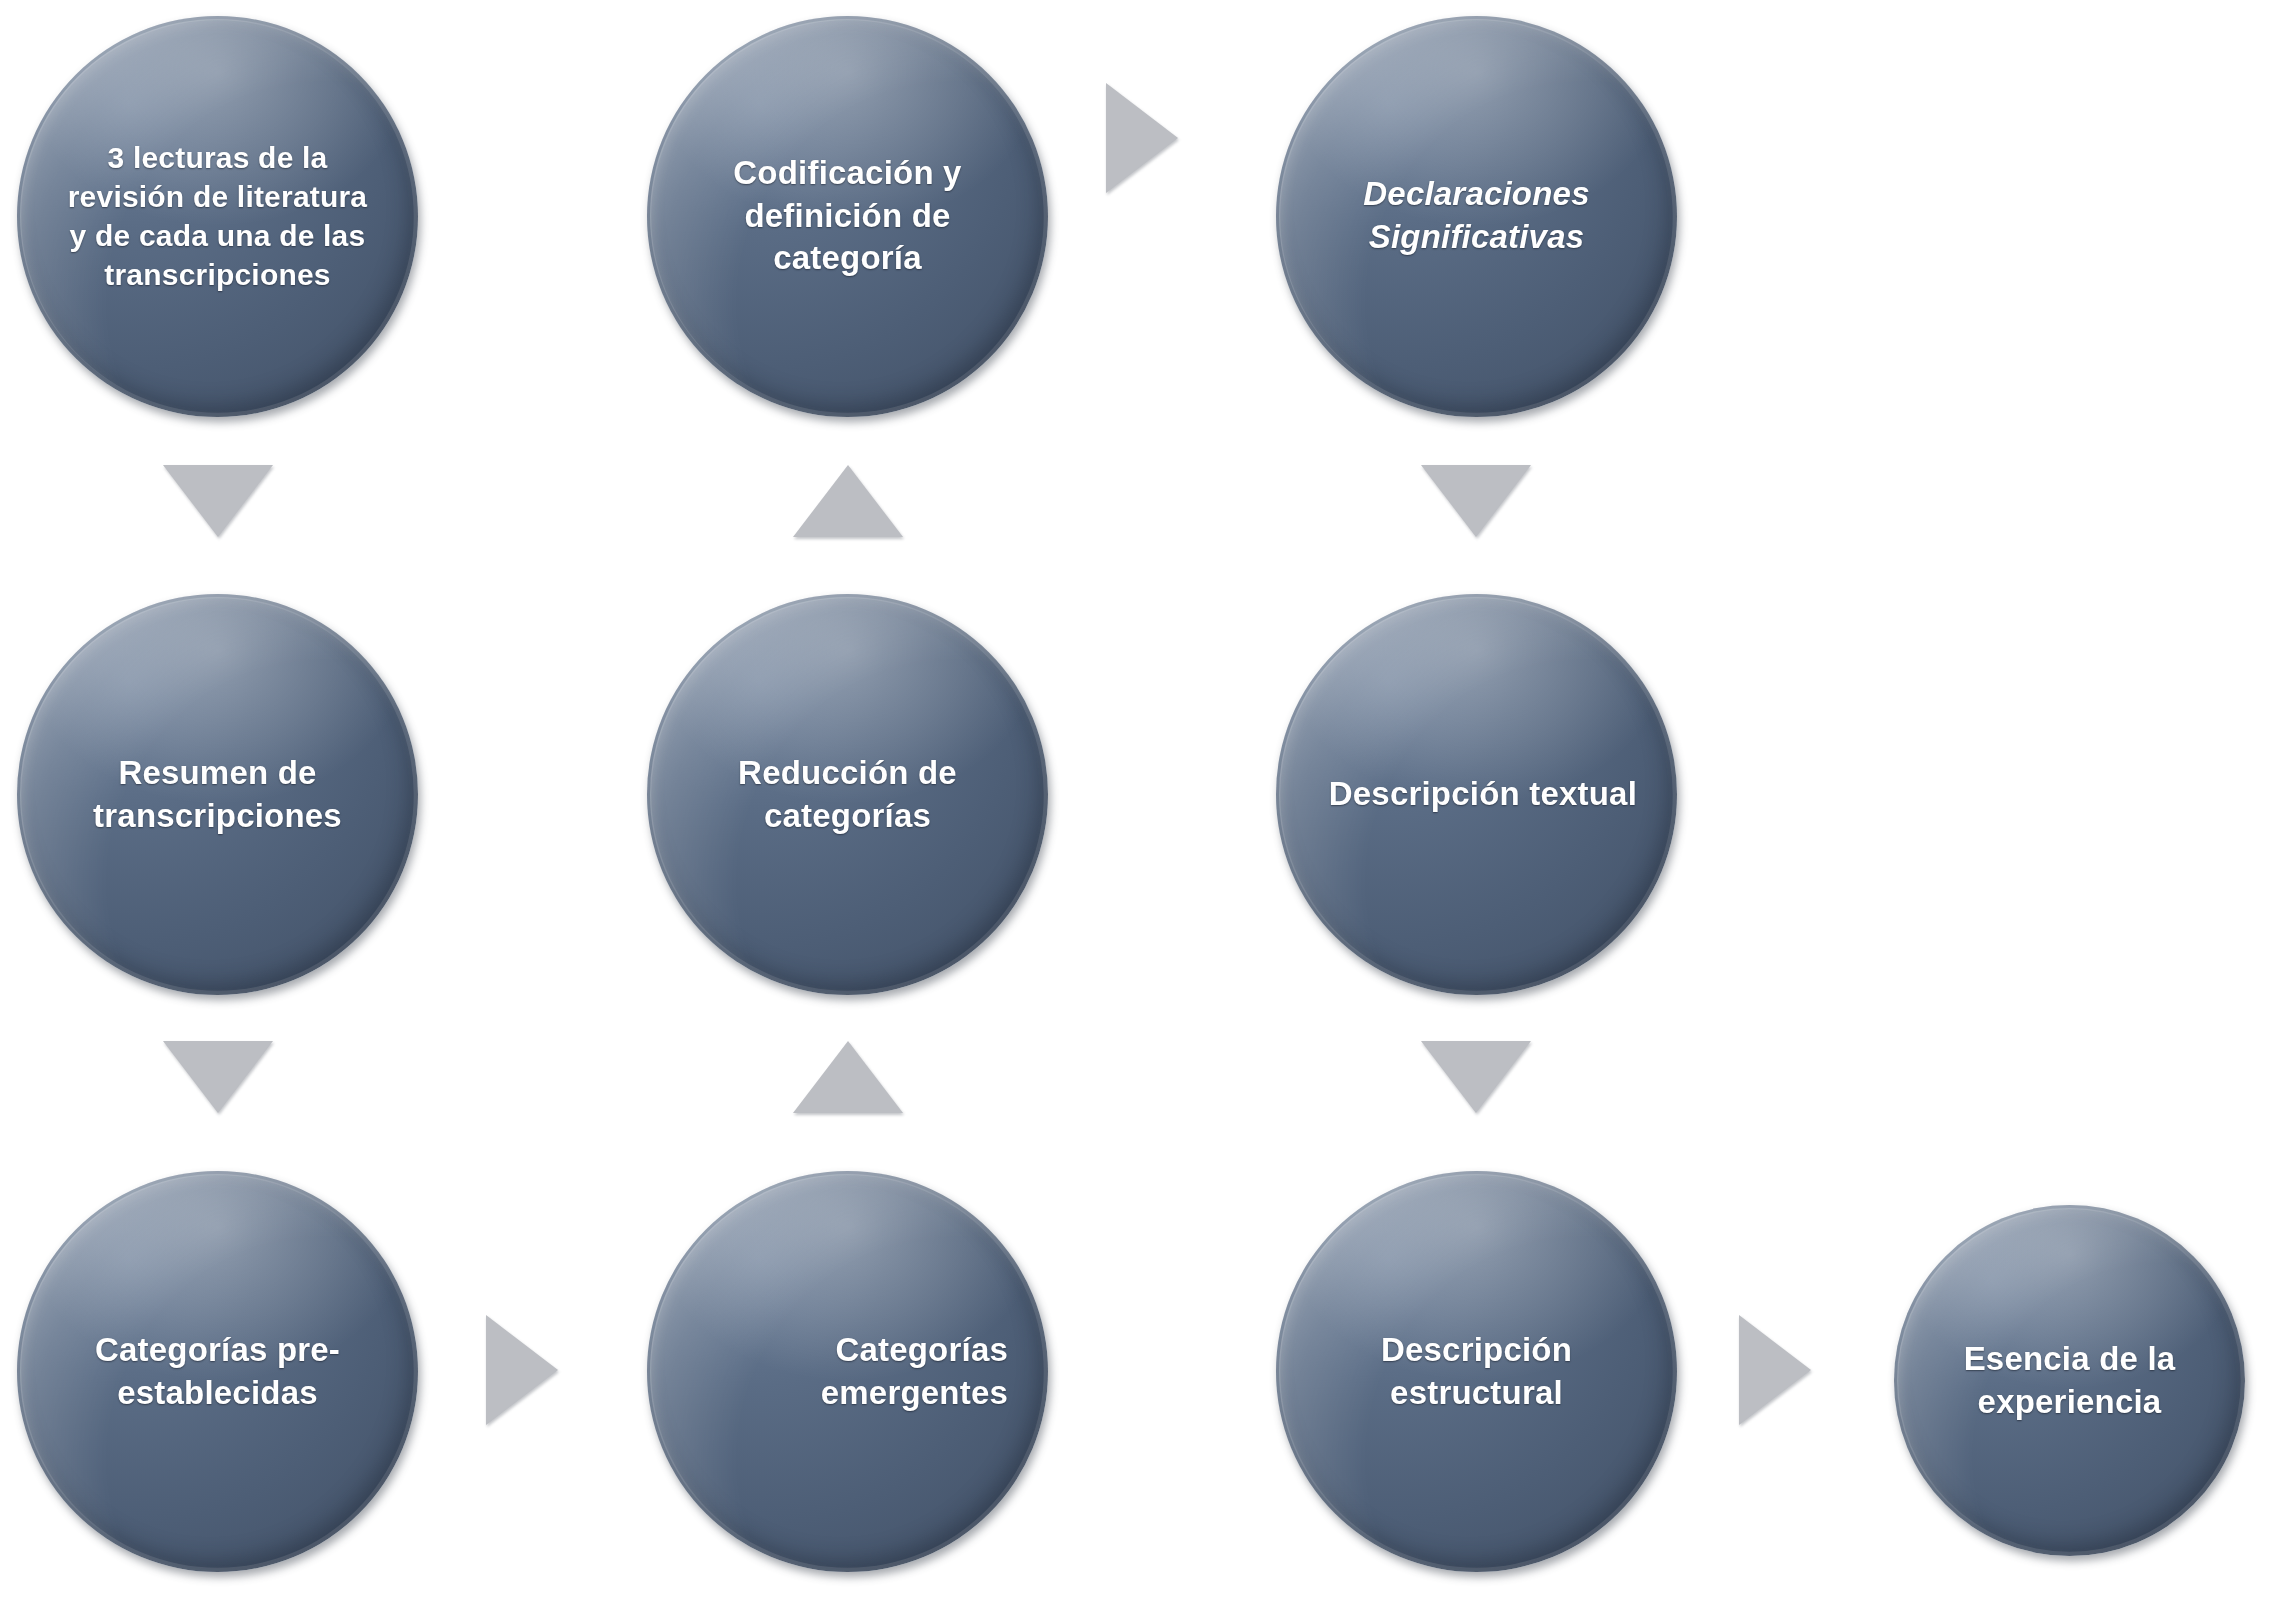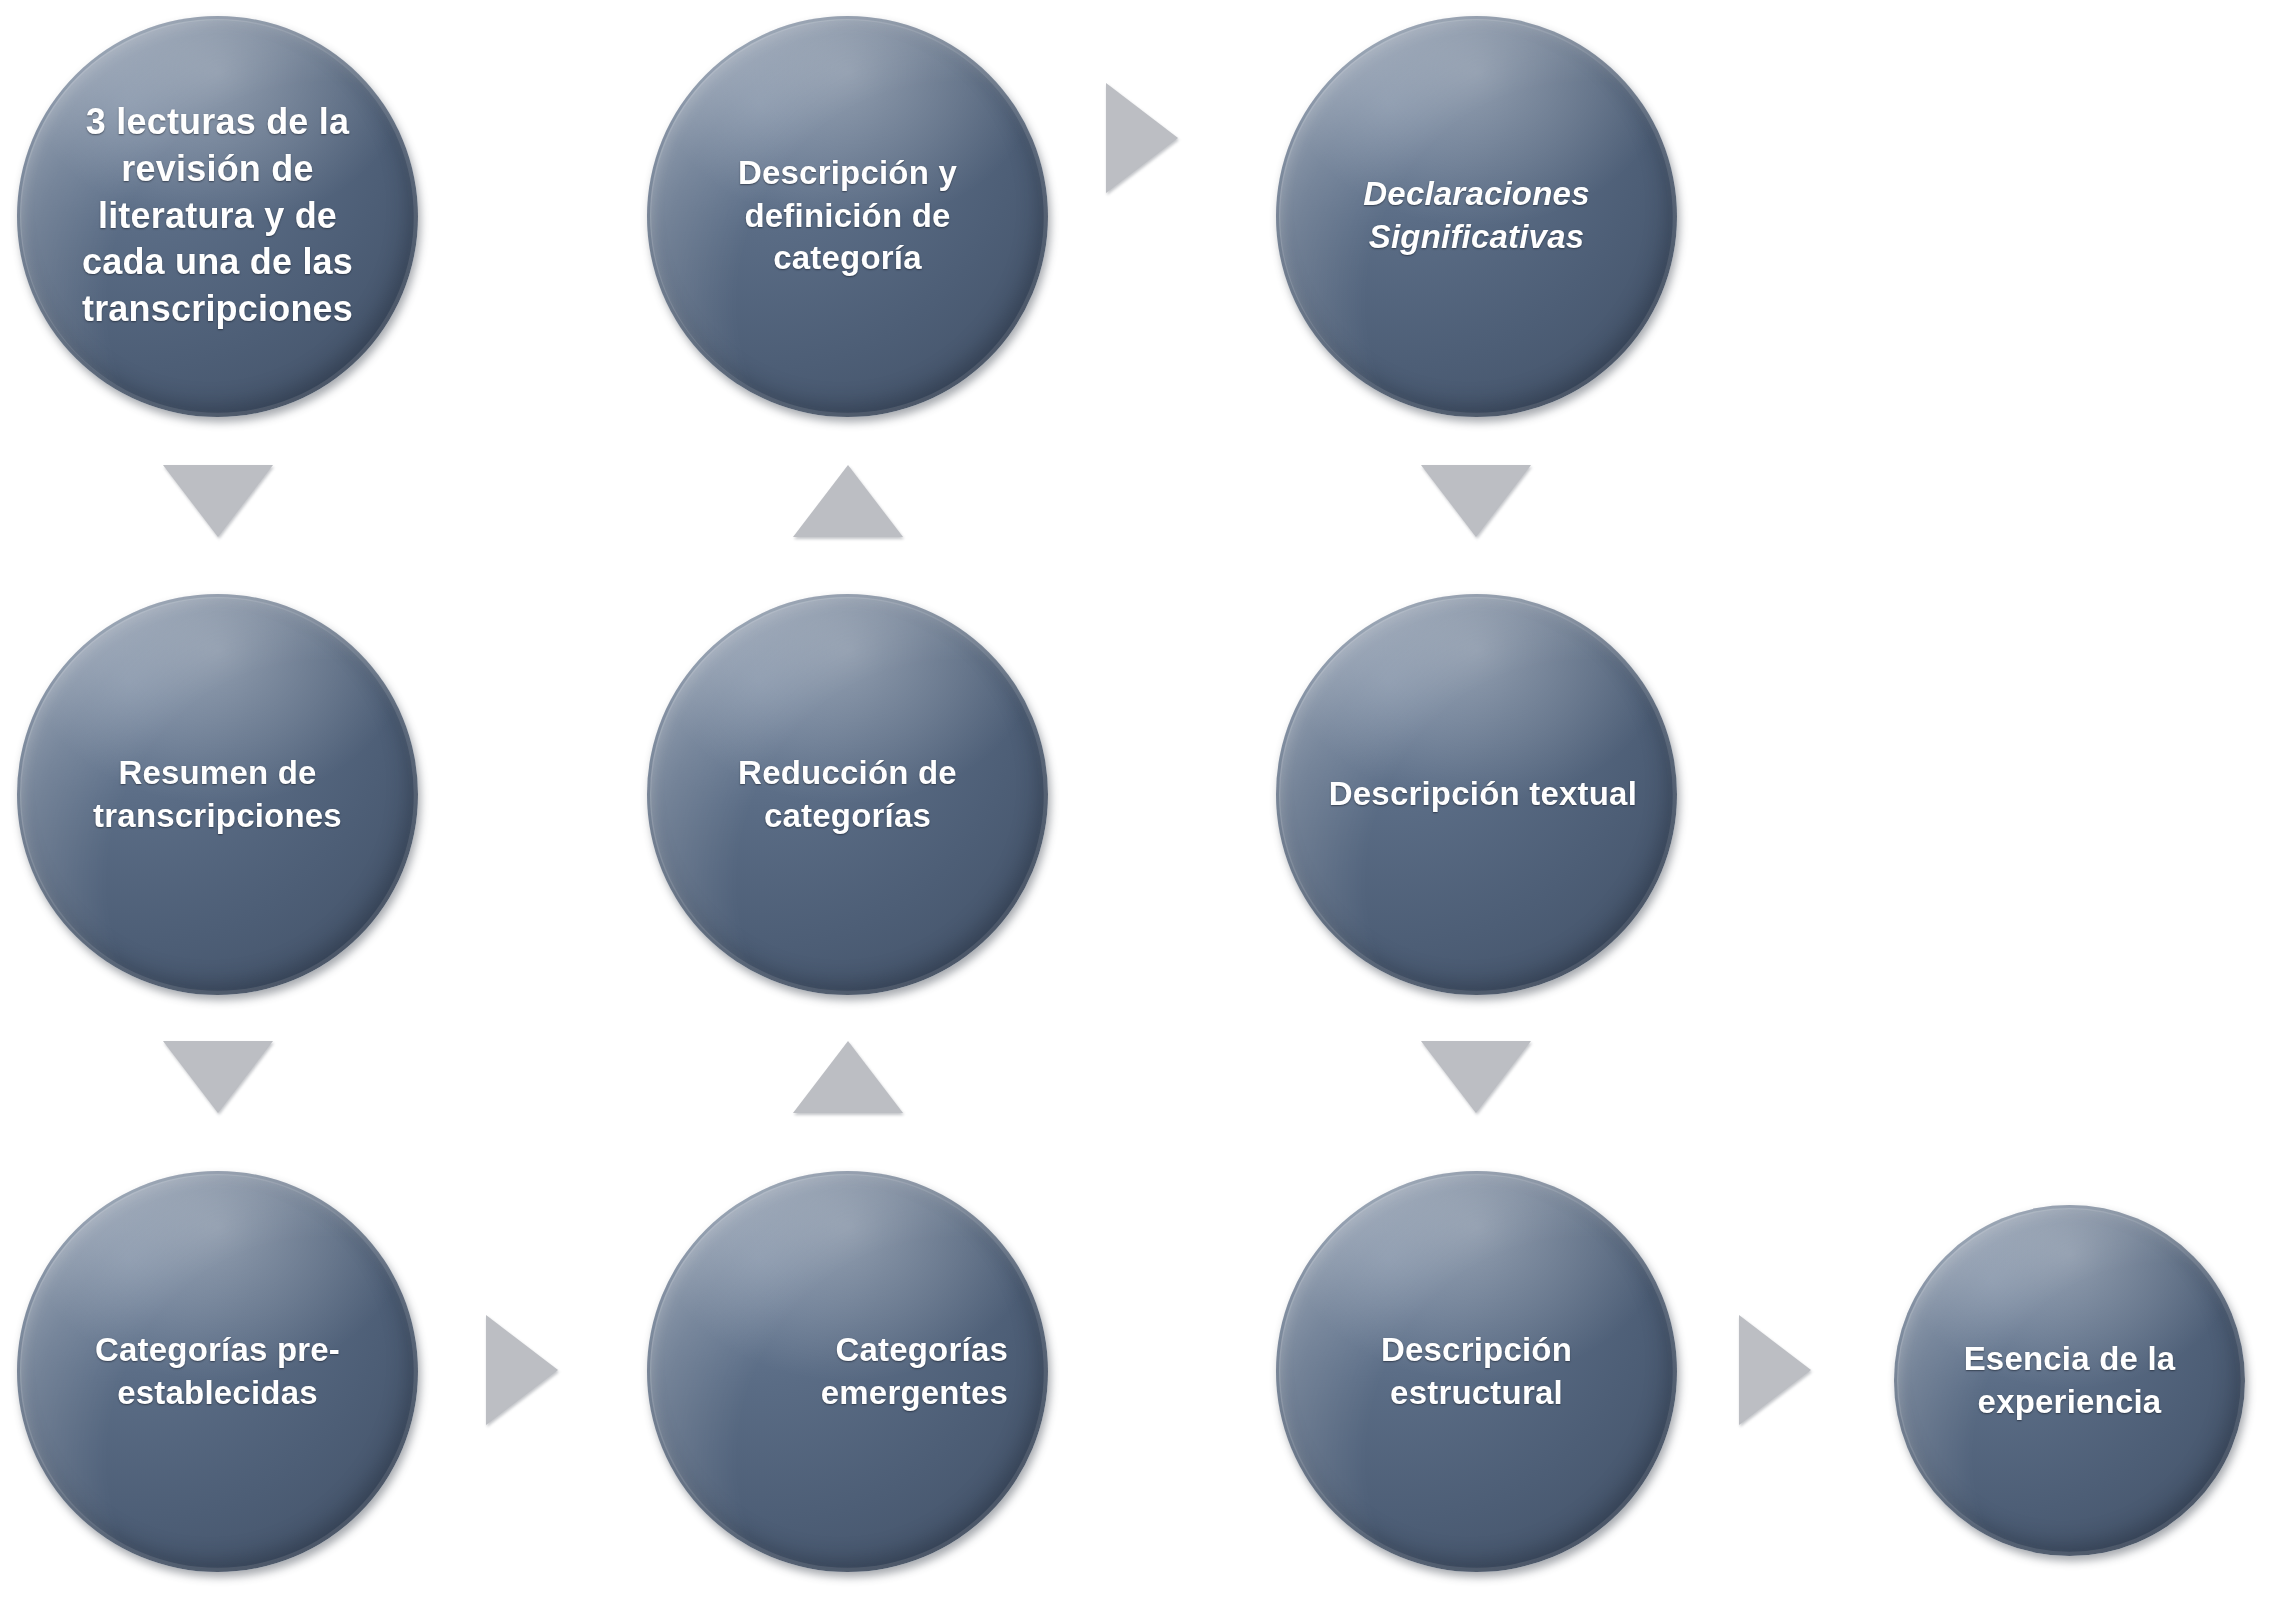--- a/index.html
+++ b/index.html
@@ -80,21 +80,21 @@
     z-index: 2;
     color: #ffffff;
     font-weight: bold;
     line-height: 1.30;
     letter-spacing: 0.2px;
     text-shadow: 0 0.9px 1.7px rgba(18,24,34,0.55);
     padding: 0 40px;
     white-space: pre-line;
   }
 
-  .size-36 { font-size: 36px; }
+  .size-36 { font-size: 30px; }
   .size-38 { font-size: 33px; }
 
   
   .arrow {
     position: absolute;
     width: 0;
     height: 0;
     filter: drop-shadow(1.7px 2.6px 1.7px rgba(120,124,132,0.45));
   }
   .arrow-down {
@@ -116,21 +116,21 @@
 </head>
 <body>
 
 <div id="canvas">
 
   <div class="node" style="left:17px; top:15.5px; width:401px; height:401px;">
     <span class="node-label size-36">3 lecturas de la revisión de literatura y de cada una de las transcripciones</span>
   </div>
 
   <div class="node" style="left:647px; top:15.5px; width:401px; height:401px;">
-    <span class="node-label size-38">Descripción y definición de categoría</span>
+    <span class="node-label size-38">Codificación y definición de categoría</span>
   </div>
 
   <div class="node" style="left:1276px; top:15.5px; width:401px; height:401px;font-style:italic;">
     <span class="node-label size-38">Declaraciones Significativas</span>
   </div>
 
   <div class="node" style="left:17px; top:594px; width:401px; height:401px;">
     <span class="node-label size-38">Resumen de transcripciones</span>
   </div>
 

